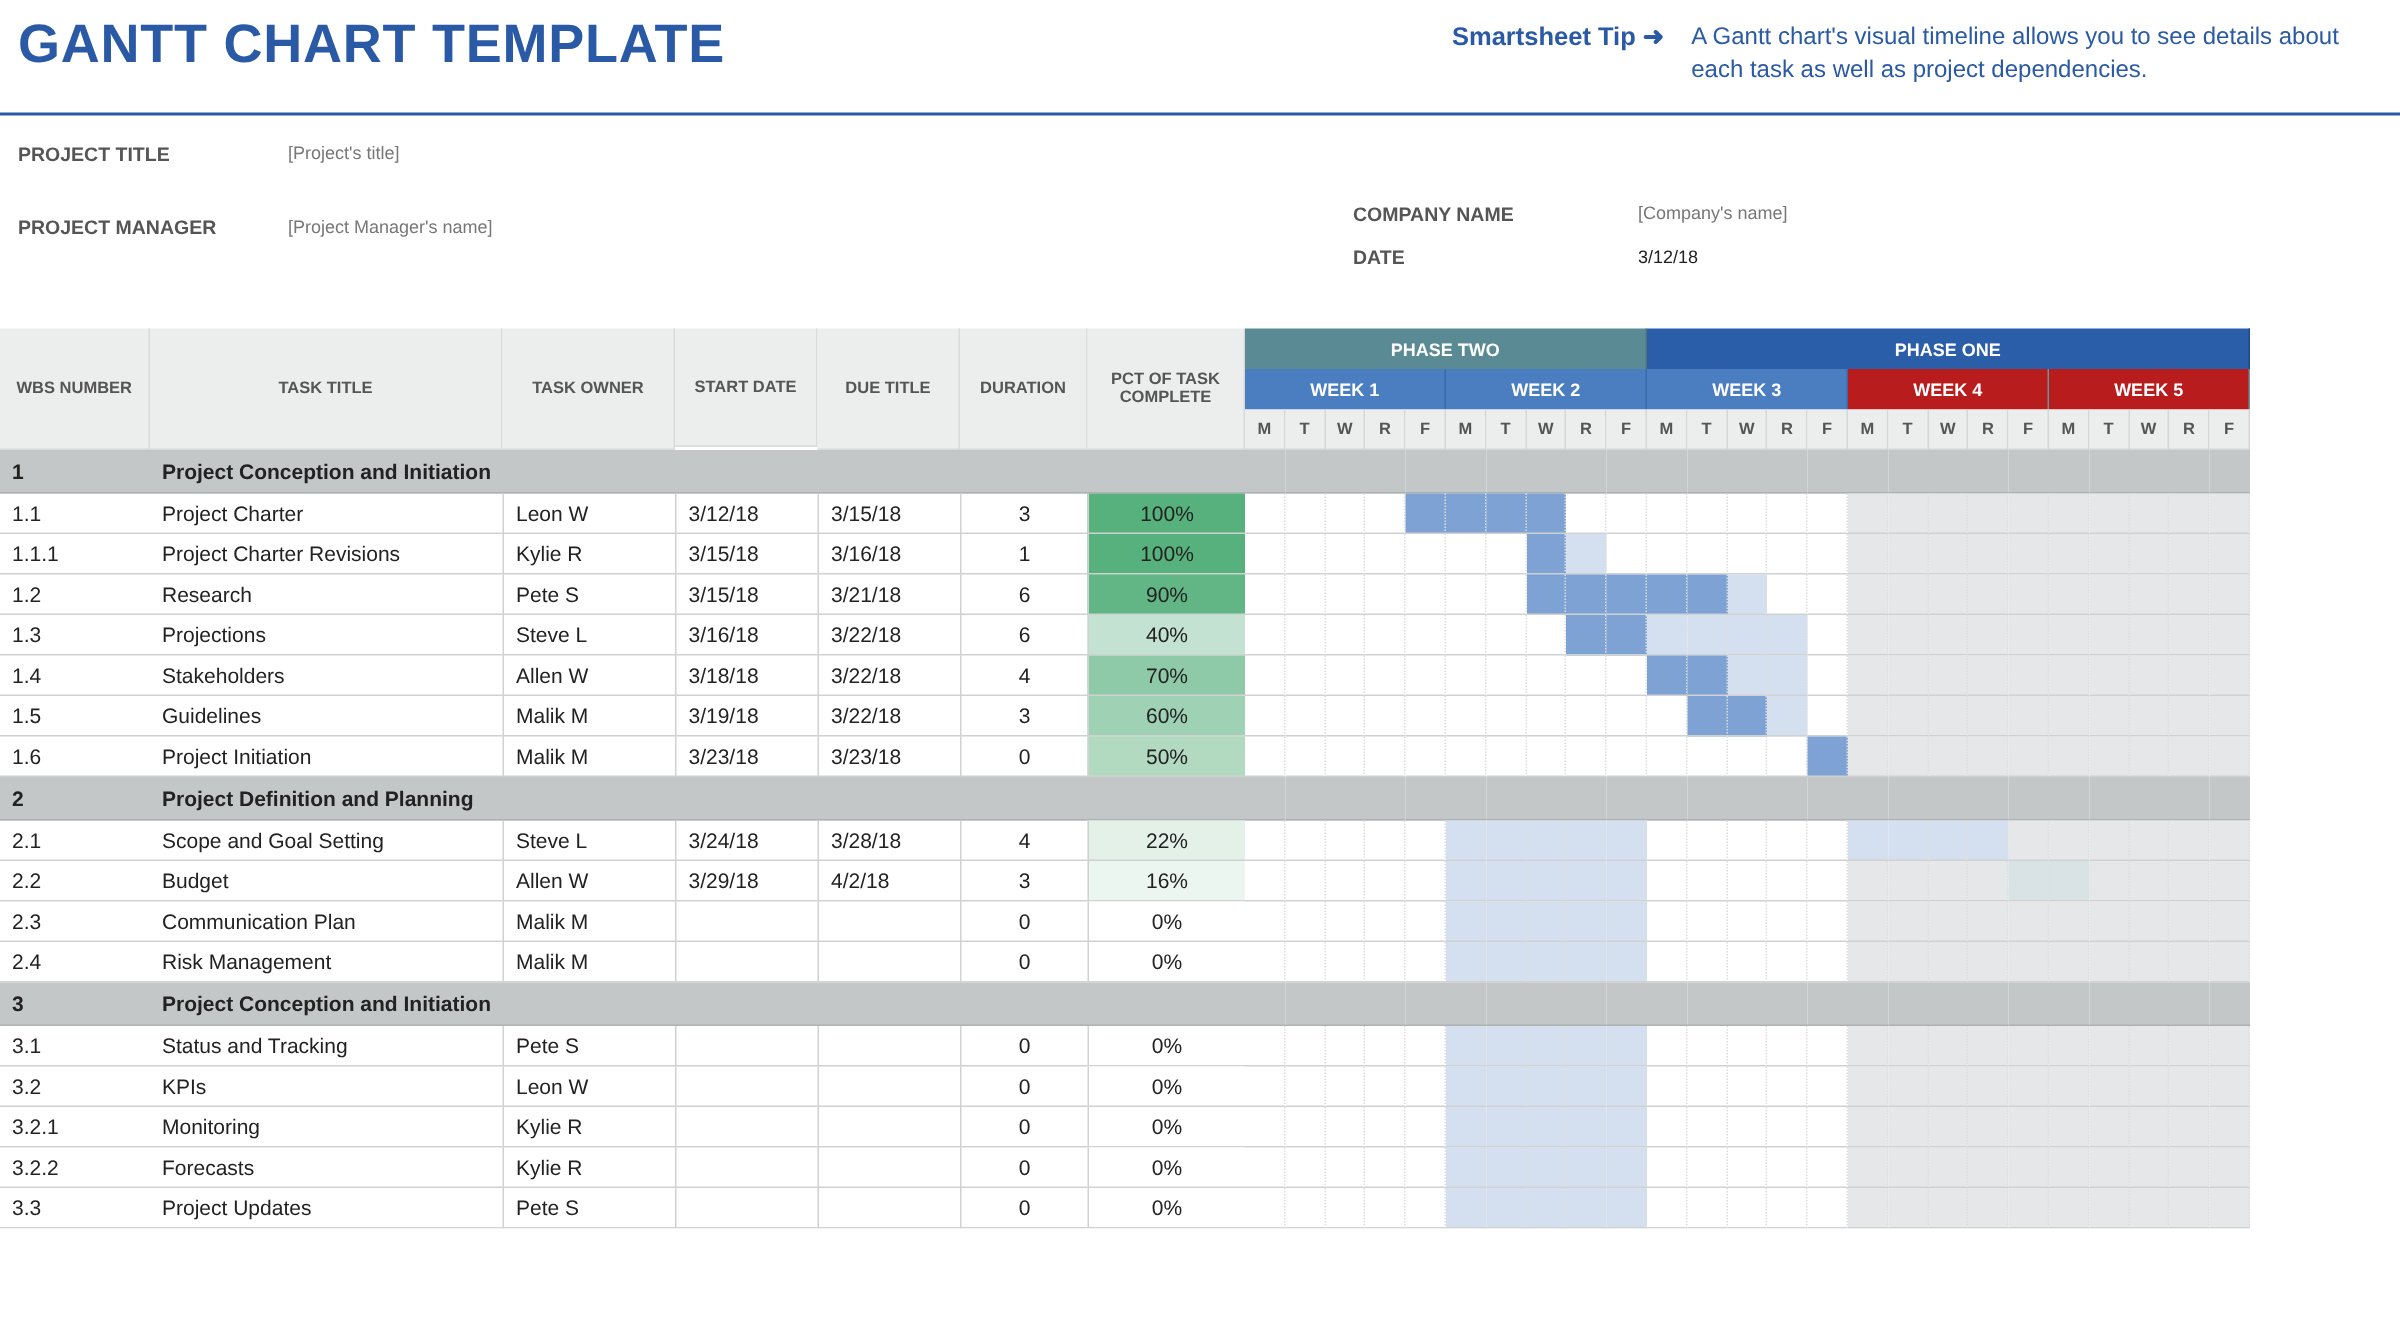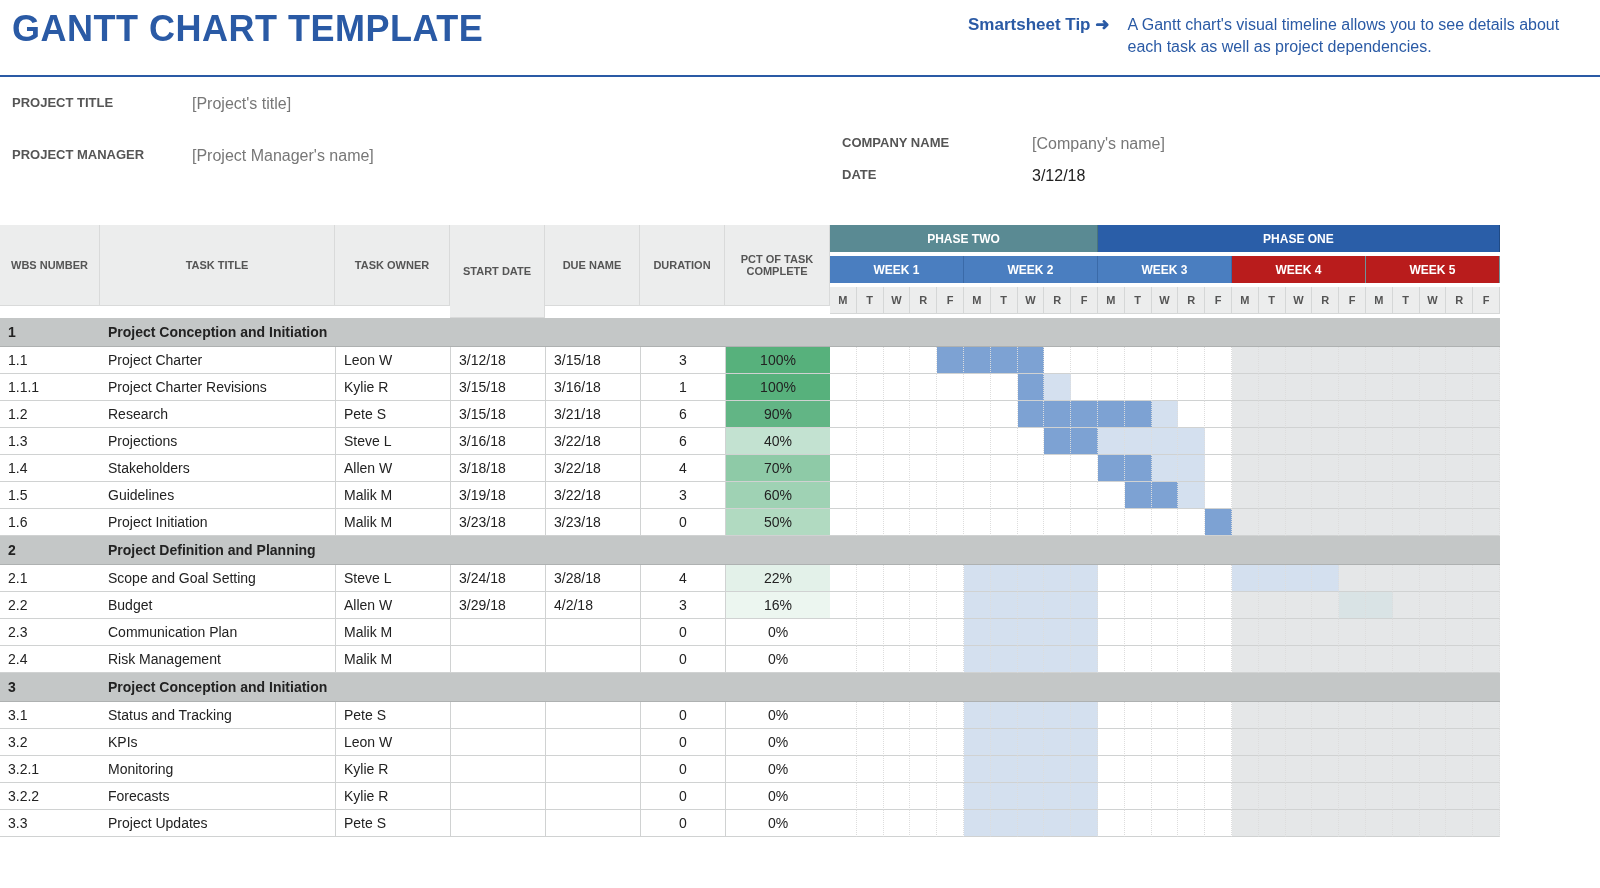--- a/index.html
+++ b/index.html
@@ -2,27 +2,27 @@
 <html><head>
 <meta charset="utf-8">
 <style>
 * { margin:0; padding:0; box-sizing:border-box; }
 body { font-family: Arial, Helvetica, sans-serif; font-size:13px; color:#222; background:#fff; width:1600px; }
 .header { display:flex; justify-content:space-between; align-items:flex-start; padding:8px 12px 18px; border-bottom:2px solid #2a5aa5; }
 .title { font-size:36px; font-weight:700; color:#2a5aa5; letter-spacing:0.5px; }
 .tip-wrap { display:flex; gap:18px; align-items:flex-start; max-width:620px; padding-top:6px; }
 .tip-label { font-size:17px; font-weight:700; color:#2a5aa5; white-space:nowrap; }
 .tip-text { font-size:16px; color:#2a5aa5; line-height:1.35; }
-.meta { display:flex; padding:18px 12px 40px; }
+.meta { display:flex; gap:60px; padding:18px 12px 40px; }
 .meta-col { display:grid; grid-template-columns:180px 1fr; row-gap:14px; }
 .meta-col.right { grid-template-columns:190px 1fr;margin-top:40px; }
 .meta-label { font-size:13px; font-weight:700; color:#555; text-transform:uppercase; }
 .meta-left { width:830px; }
 .meta-right { flex:1; }
-.meta-val { color:#777; font-size:16px; }
+.meta-val { color:#777; font-size:12px; }
 .grid { display:grid; grid-template-columns: 100px 235px 115px 95px 95px 85px 105px repeat(25,26.8px); }
 .hcell { background:#eceded; border-right:1px solid #d9dada; border-bottom:1px solid #d9dada; font-size:11px; font-weight:700; color:#555; display:flex; align-items:center; justify-content:center; text-align:center; padding:4px 6px; }
 .hcell.left { justify-content:center; }
 .phase { background:#2a5ea8; color:#fff; font-weight:700; font-size:12px; display:flex; align-items:center; justify-content:center; border-right:1px solid #1f4a85; }
 .phase.two { background:#5a8a93; border-right:1px solid #4a747c; }
 .week { background:#4a7ec0; color:#fff; font-weight:700; font-size:12px; display:flex; align-items:center; justify-content:center; border-right:1px solid #3a6aa8; }
 .week.two { background:#b91c1c; border-right:1px solid #6e9299;text-align:center; }
 .day { background:#eceded; color:#555; font-weight:700; font-size:11px; display:flex; align-items:center; justify-content:center; border-right:1px solid #d5d7d7; border-bottom:1px solid #d5d7d7; }
 .section-row > div { background:#c4c7c7; font-weight:700; font-size:14px; padding:6px 8px; border-bottom:1px solid #aeb1b1; }
 .section-row .wbs { padding-left:8px; }
@@ -61,22 +61,22 @@
     <div class="meta-val">[Company's name]</div>
     <div class="meta-label">DATE</div>
     <div class="meta-val" style="color:#222">3/12/18</div>
   </div>
 </div>
 
 <div class="grid" id="grid">
     <div class="hcell left" style="height:81px;grid-row:span 3;">WBS NUMBER</div>
     <div class="hcell left" style="height:81px;grid-row:span 3;">TASK TITLE</div>
     <div class="hcell left" style="height:81px;grid-row:span 3;">TASK OWNER</div>
-    <div class="hcell left" style="height:93px;grid-row:span 3;">START DATE</div>
-    <div class="hcell left" style="height:81px;grid-row:span 3;">DUE NAME</div>
+    <div class="hcell left" style="height:79px;grid-row:span 3;">START DATE</div>
+    <div class="hcell left" style="height:81px;grid-row:span 3;">DUE TITLE</div>
     <div class="hcell left" style="height:81px;grid-row:span 3;">DURATION</div>
     <div class="hcell left" style="height:81px;grid-row:span 3;">PCT OF TASK COMPLETE</div>
     <div class="phase two" style="grid-column:span 10;height:27px;">PHASE TWO</div>
     <div class="phase" style="grid-column:span 15;height:27px;">PHASE ONE</div>
     <div class="week" style="grid-column:span 5;height:27px;">WEEK 1</div>
     <div class="week" style="grid-column:span 5;height:27px;">WEEK 2</div>
     <div class="week" style="grid-column:span 5;height:27px;">WEEK 3</div>
     <div class="week two" style="grid-column:span 5;height:27px;">WEEK 4</div>
     <div class="week two" style="grid-column:span 5;height:27px;">WEEK 5</div>
     <div class="day" style="height:27px;">M</div>

